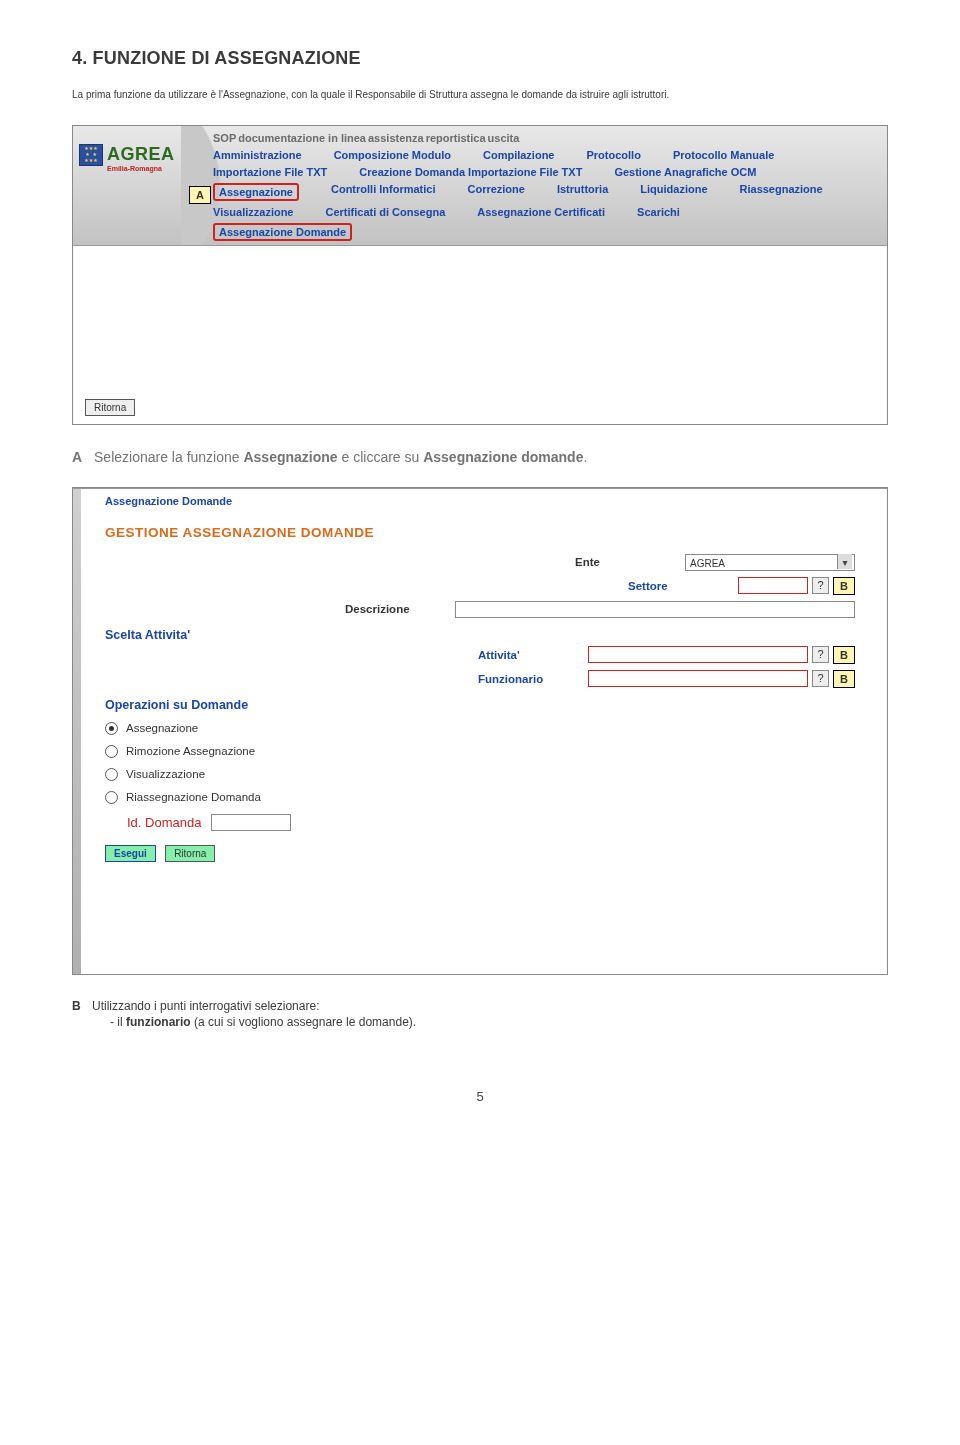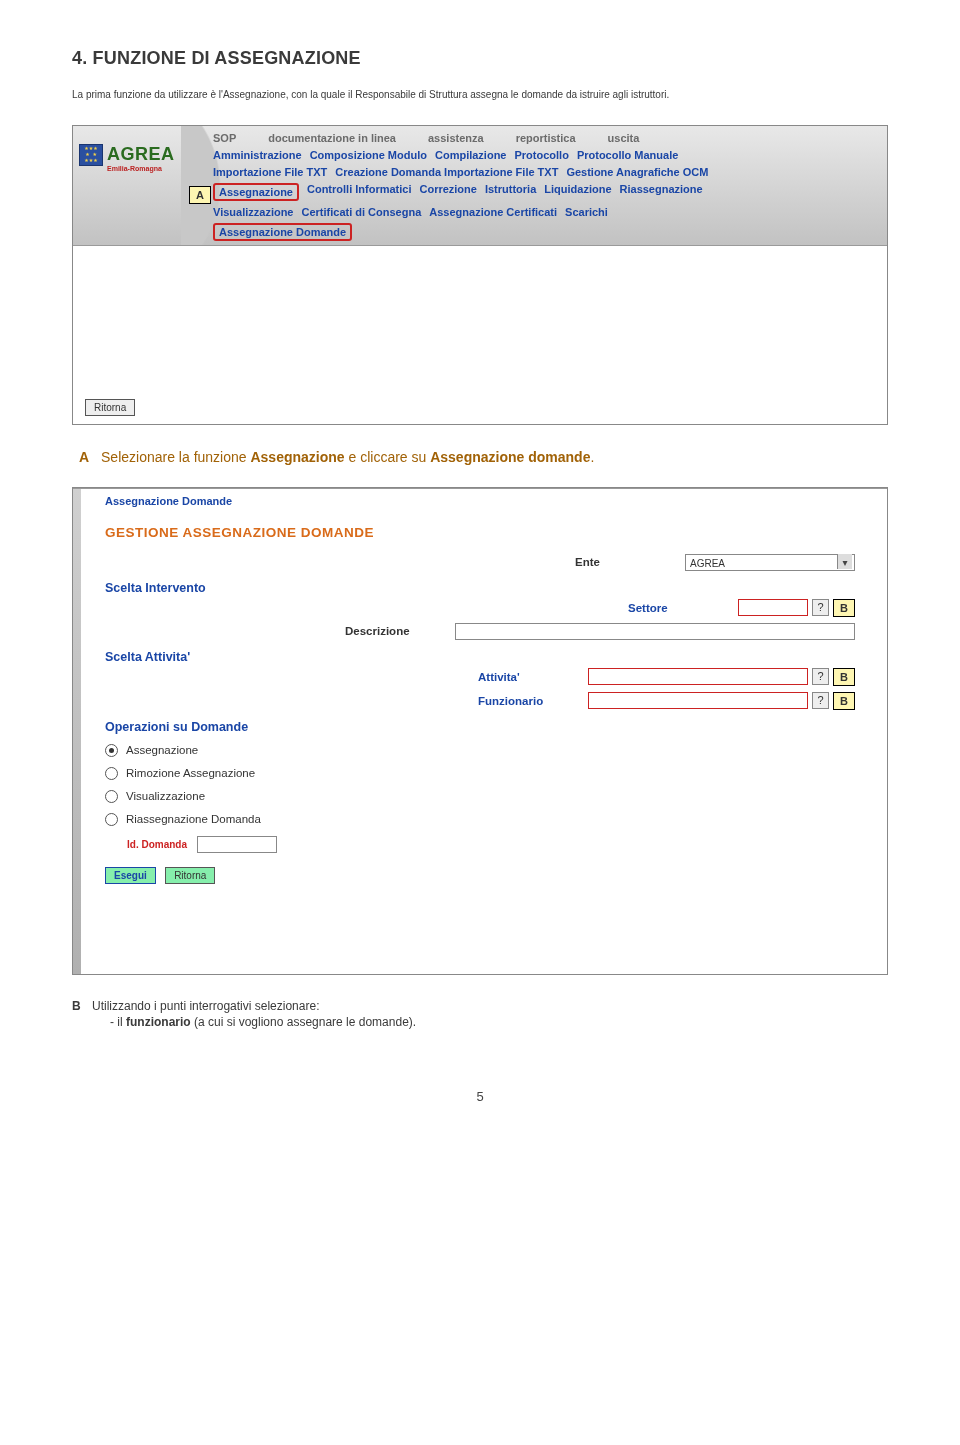--- a/index.html
+++ b/index.html
@@ -59,44 +59,44 @@
   .logo-col { display: flex; flex-direction: column; }
   .curved-divider {
     position: absolute; left: 108px; top: 0; bottom: 0;
     width: 60px;
     background: radial-gradient(ellipse 180px 180px at -70px 50%, #c8c8c8 60%, transparent 61%);
   }
   .menu-area {
     position: absolute;
     left: 140px; right: 8px; top: 6px;
   }
-  .menu-row { display: flex; flex-wrap: wrap; gap: 32px; font-size: 11px; margin-bottom: 5px; }
+  .menu-row { display: flex; flex-wrap: wrap; gap: 2px; font-size: 11px; margin-bottom: 5px; }
   .menu-row.top { color: #6b6b6b; font-weight: bold; }
-  .menu-row.blue { color: #1a46a6; font-weight: bold; gap: 8px; }
+  .menu-row.blue { color: #1a46a6; font-weight: bold; gap: 32px; }
   .hl-red {
     border: 2px solid #c22; border-radius: 3px;
     padding: 1px 4px;
     display: inline-block;
   }
   .callout-A1 {
     position: absolute;
     left: 116px; top: 60px;
     width: 22px; height: 18px;
     background: #fef6b2;
     border: 1px solid #000;
     font-size: 11px; font-weight: bold;
     display: flex; align-items: center; justify-content: center;
   }
   .ritorna-btn {
     position: absolute; left: 12px; bottom: 8px;
     border: 1px solid #555; background: #eee;
     font-size: 10px; padding: 2px 8px;
   }
 
-  .caption-line { font-size: 14px; margin: 14px 0 22px 7px; color: #a16207; }
+  .caption-line { font-size: 14px; margin: 14px 0 22px 0; color: #737373; }
   .caption-line .letter { font-weight: bold; margin-right: 8px; }
 
   
   .shot2 {
     border: 1px solid #888;
     position: relative;
     height: 488px;
     margin-bottom: 24px;
     background: #d9d9d9;
   }
@@ -141,21 +141,21 @@
   .callout-B {
     width: 22px; height: 18px; background: #fef6b2; border: 1px solid #000;
     font-size: 11px; font-weight: bold; display: inline-flex;
     align-items: center; justify-content: center; margin-left: 4px;
   }
   .radio-row { display: flex; align-items: center; margin: 10px 0; }
   .radio { width: 13px; height: 13px; border: 1px solid #555; border-radius: 50%; margin-right: 8px; position: relative; background: #fff; }
   .radio.checked::after { content: ""; position: absolute; inset: 3px; background: #333; border-radius: 50%; }
   .radio-label { font-size: 11.5px; color: #333; }
   .id-domanda-row { display: flex; align-items: center; margin: 4px 0 14px 22px; }
-  .id-domanda-label { color: #c22; font-weight: bold; font-size: 10px; margin-right: 10px; }
+  .id-domanda-label { color: #c22; font-weight: normal; font-size: 13px; margin-right: 10px; }
   .btn {
     display: inline-block; font-size: 10px; padding: 2px 8px;
     border: 1px solid #555; background: #86efac;
   }
   .btn.primary { border: 1.5px solid #1a46a6; color: #1a46a6; font-weight: bold; }
 
   
   .cap-block { font-size: 12px; margin: 12px 0 22px 0; text-align: justify; color: #3a3a3a; }
   .cap-block .letter { font-weight: bold; margin-right: 8px; }
 
@@ -233,21 +233,20 @@
       <div class="shot2-sidebar"></div>
       <div class="breadcrumb">Assegnazione Domande</div>
       <div class="form-area">
         <div class="page-title2">GESTIONE ASSEGNAZIONE DOMANDE</div>
 
         <div class="form-row">
           <span class="fld-label black">Ente</span>
           <span class="inputbox dropdown"><span>AGREA</span></span>
         </div>
 
-        <div class="section-head">Scelta Intervento</div>
         <div class="form-row">
           <span class="fld-label">Settore</span>
           <span class="inputbox red-border" style="width:70px"></span>
           <span class="help-btn">?</span>
           <span class="callout-B">B</span>
         </div>
         <div class="form-row">
           <span class="fld-label black">Descrizione</span>
           <span class="inputbox" style="width:400px"></span>
         </div>

